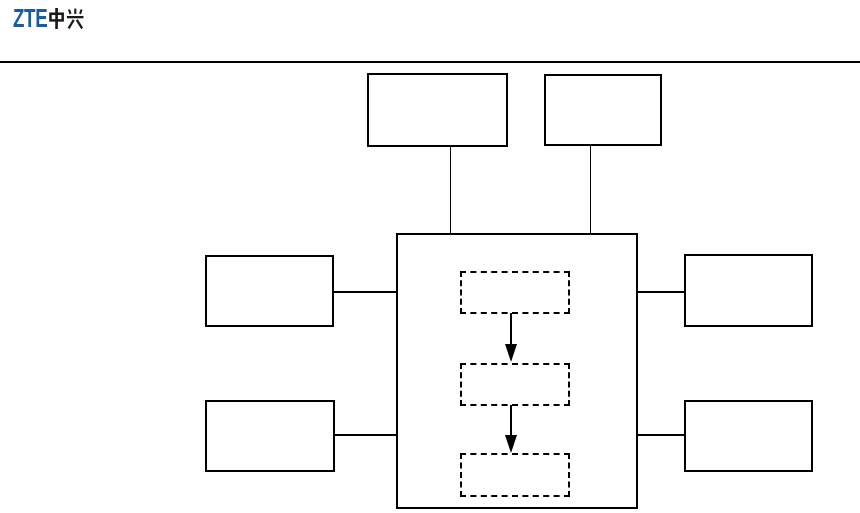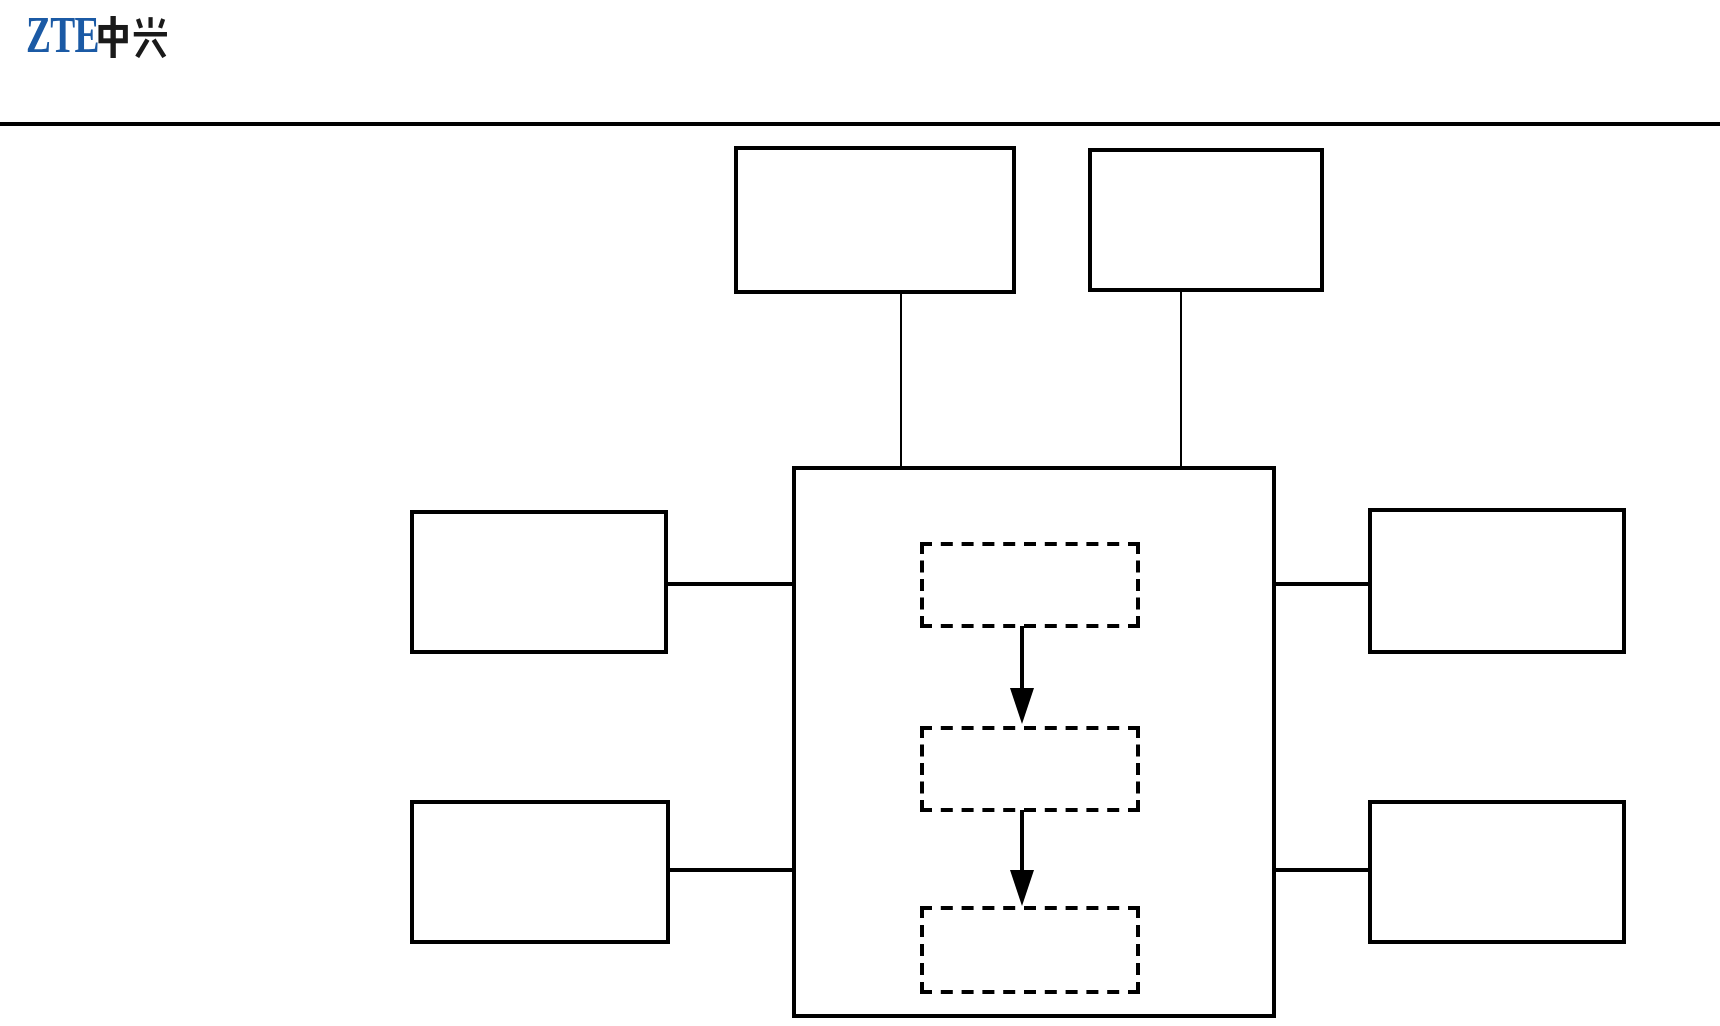--- a/index.html
+++ b/index.html
@@ -2,21 +2,21 @@
 <html><head>
 <meta charset="utf-8">
 <style>
   html, body { margin: 0; padding: 0; background: #ffffff; }
   .screen {
     position: relative;
     width: 860px;
     height: 513px;
     background: #ffffff;
     overflow: hidden;
-    font-family: Liberation Serif, serif;
+    font-family: Liberation Sans, sans-serif;
   }
 
   
   .logo-latin {
     position: absolute;
     left: 13px;
     top: 7px;
     height: 22px;
     font-size: 26px;
     line-height: 22px;

